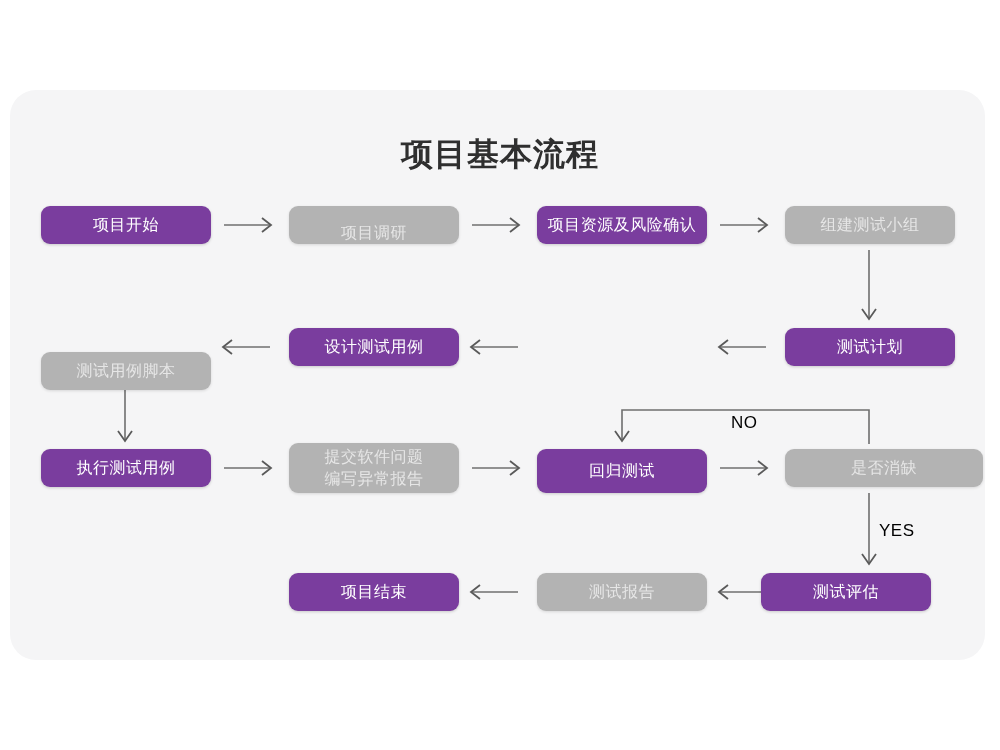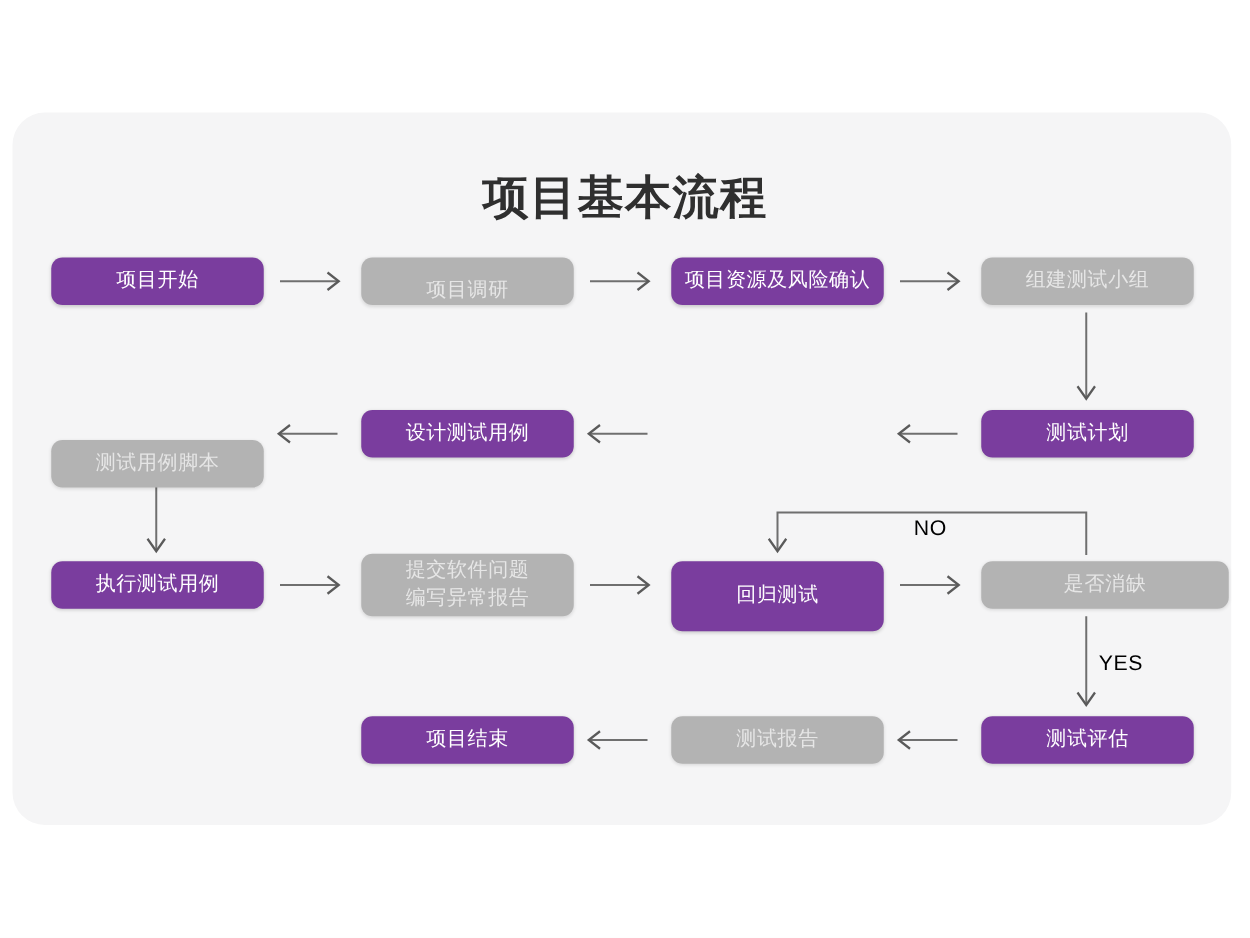--- a/index.html
+++ b/index.html
@@ -30,21 +30,21 @@
     background: #f5f5f6;
     border-radius: 26px;
   }
 
   #title {
     position: absolute;
     left: 0;
     top: 133px;
     width: 1000px;
     text-align: center;
-    font-size: 37px;
+    font-size: 32px;
     font-weight: 700;
     color: #2f2f2f;
     letter-spacing: 1px;
   }
 
   .node {
     position: absolute;
     box-sizing: border-box;
     border-radius: 9px;
     display: flex;
@@ -210,37 +210,37 @@
 
   <div class="node purple" style="left:41px; top:449px; width:170px; height:38px;">
     <span>执行测试用例</span>
   </div>
 
   <div class="node gray" style="left:289px; top:443px; width:170px; height:50px; flex-direction:column;">
     <span>提交软件问题</span>
     <span>编写异常报告</span>
   </div>
 
-  <div class="node purple" style="left:537px; top:449px; width:170px; height:56px;">
+  <div class="node purple" style="left:537px; top:449px; width:170px; height:44px;">
     <span>回归测试</span>
   </div>
 
   <div class="node gray" style="left:785px; top:449px; width:198px; height:38px;">
     <span>是否消缺</span>
   </div>
 
   <div class="node purple" style="left:289px; top:573px; width:170px; height:38px;">
     <span>项目结束</span>
   </div>
 
   <div class="node gray" style="left:537px; top:573px; width:170px; height:38px;">
     <span>测试报告</span>
   </div>
 
-  <div class="node purple" style="left:785px; top:573px; width:170px; height:38px;">
+  <div class="node purple" style="left:761px; top:573px; width:170px; height:38px;">
     <span>测试评估</span>
   </div>
 
   <div class="arrow-label" style="left:731px; top:413px;">NO</div>
 
   <div class="arrow-label" style="left:879px; top:521px;">YES</div>
 
 </div>
 
 </body></html>

